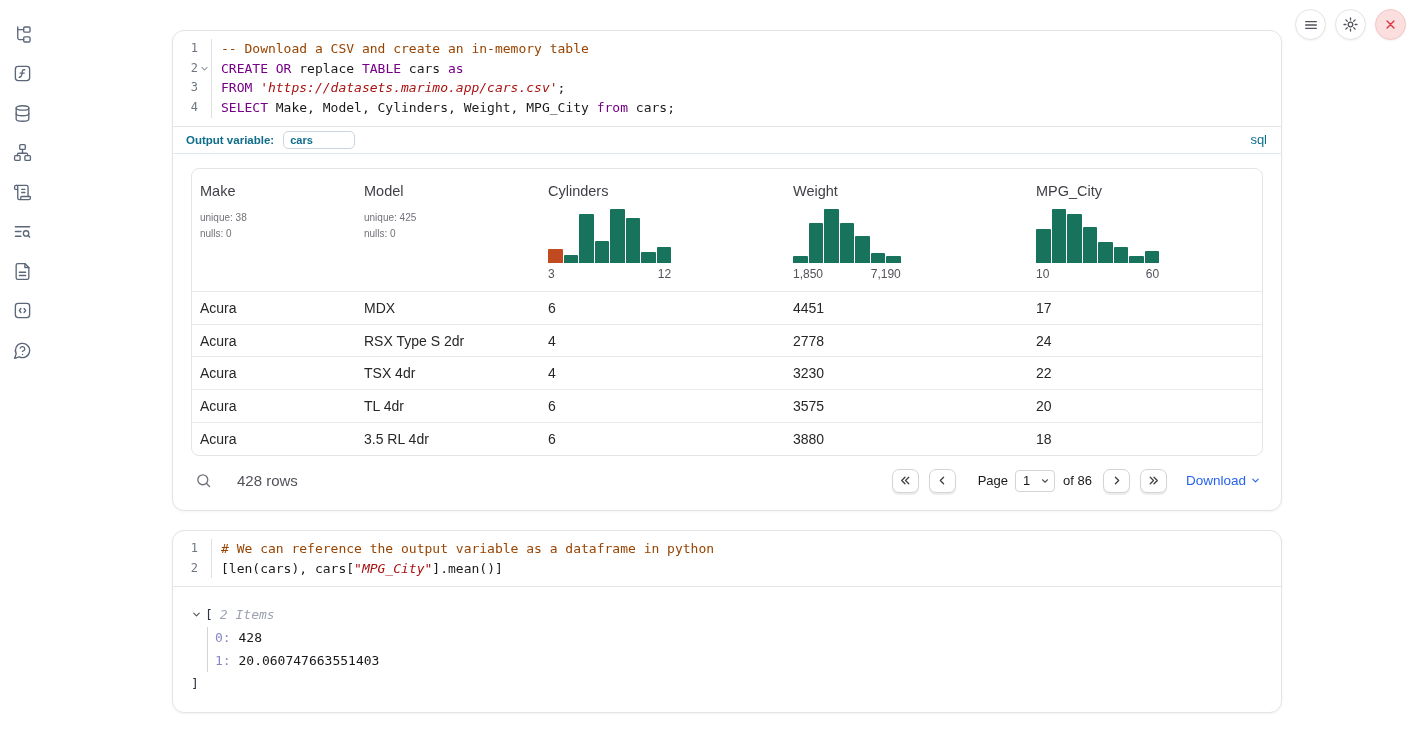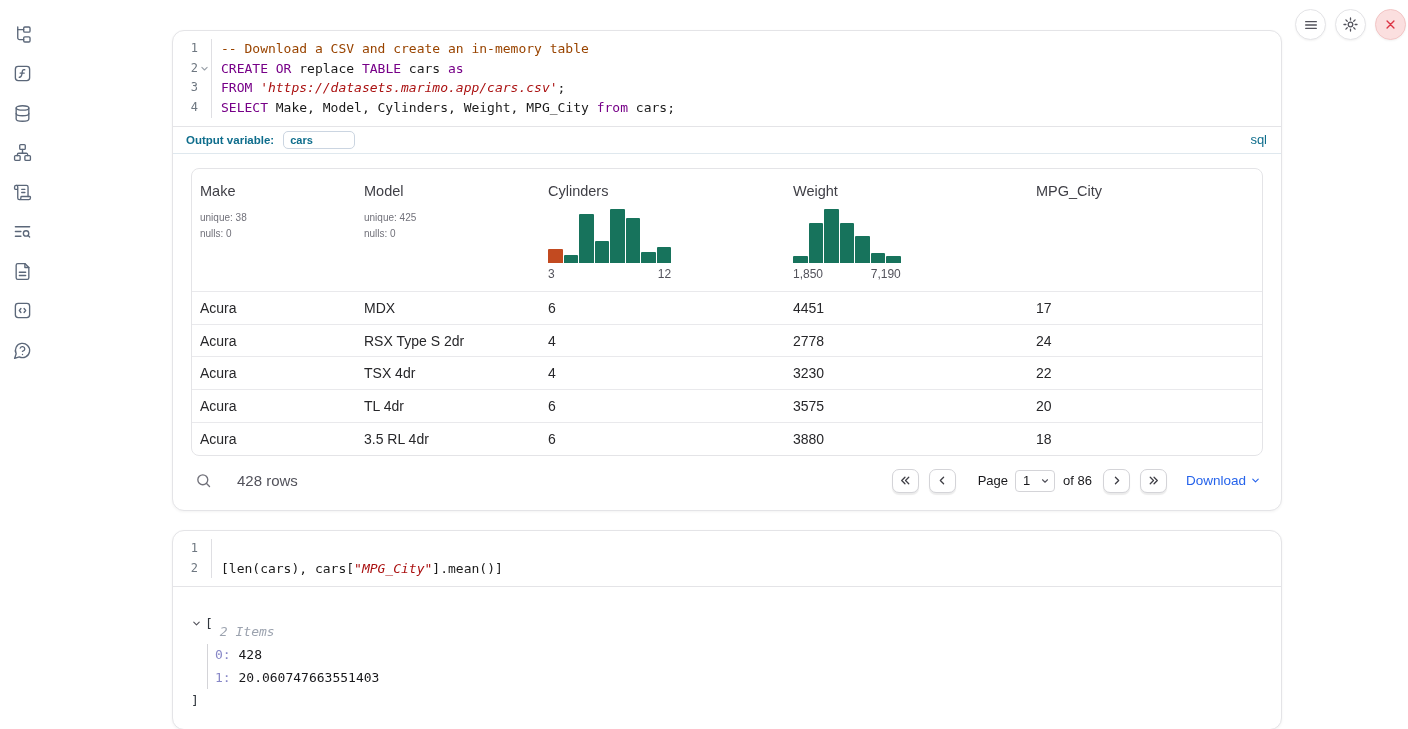--- a/index.html
+++ b/index.html
@@ -76,21 +76,21 @@
     font-size:13px; color:#18181b; cursor:pointer; }
   .pg-of { margin:0 11px 0 8px; }
   .download-link { margin-left:19px; display:flex; align-items:center; gap:4px;
     font-size:13.5px; color:#2563eb; text-decoration:none; cursor:pointer; }
 
   
   .py-out { padding:17px 16px 18px 18px; font-family:"DejaVu Sans Mono",monospace; font-size:13px; color:#18181b; }
   .tree-row1 { display:flex; align-items:center; line-height:21px; }
   .tr-chev { display:flex; margin-right:3px; cursor:pointer; }
   .tr-bracket { color:#30363d; }
-  .tr-count { margin-left:7px; font-style:italic; color:#9ca3af;margin-top:17px; }
+  .tr-count { margin-left:7px; font-style:italic; color:#9ca3af; }
   .tree-entries { margin-left:16px; border-left:1px solid #d4d4d8; padding-left:7px; margin-top:2px; margin-bottom:2px; }
   .tree-entry { line-height:22.5px; }
   .tree-key { color:#8787c7; }
   .tree-val { color:#18181b; }
   .tree-close { line-height:20px; color:#30363d; }
 </style>
 </head>
 <body>
 
 <nav class="sidebar">
@@ -267,20 +267,36 @@
                   <div class="hist-bar" style="height: 12%; background: rgb(23, 115, 92);"></div>
                 </div>
                 <div class="hist-labels" style="width: 107.8px;">
                   <span>1,850</span>
                   <span>7,190</span>
                 </div>
               </div>
             </div>
             <div class="t-col">
               <div class="t-col-label">MPG_City</div>
+              <div class="hist">
+                <div class="hist-bars" style="width: 123.2px;">
+                  <div class="hist-bar" style="height: 62%; background: rgb(23, 115, 92);"></div>
+                  <div class="hist-bar" style="height: 97%; background: rgb(23, 115, 92);"></div>
+                  <div class="hist-bar" style="height: 88%; background: rgb(23, 115, 92);"></div>
+                  <div class="hist-bar" style="height: 66%; background: rgb(23, 115, 92);"></div>
+                  <div class="hist-bar" style="height: 38%; background: rgb(23, 115, 92);"></div>
+                  <div class="hist-bar" style="height: 28%; background: rgb(23, 115, 92);"></div>
+                  <div class="hist-bar" style="height: 12%; background: rgb(23, 115, 92);"></div>
+                  <div class="hist-bar" style="height: 22%; background: rgb(23, 115, 92);"></div>
+                </div>
+                <div class="hist-labels" style="width: 123.2px;">
+                  <span>10</span>
+                  <span>60</span>
+                </div>
+              </div>
             </div>
           </div>
         <div id="t-body">
             <div class="t-row">
               <div class="t-cell">Acura</div>
               <div class="t-cell">MDX</div>
               <div class="t-cell">6</div>
               <div class="t-cell">4451</div>
               <div class="t-cell">17</div>
             </div>
@@ -364,20 +380,21 @@
         </div>
       </div>
     </div>
   </section>
 
   <section class="cell-card" id="card-py">
     <div class="code-area" style="border-bottom:1px solid #e4e4e7;">
         <div class="code-line">
           <span class="ln-num">1</span>
           <span class="ln-fold"></span>
+          <span class="code-text"><span class="tk-com"># We can reference the output variable as a dataframe in python</span></span>
         </div>
         <div class="code-line">
           <span class="ln-num">2</span>
           <span class="ln-fold"></span>
           <span class="code-text"><span class="tk-pl">[len(cars), cars[</span><span class="tk-str">"MPG_City"</span><span class="tk-pl">].mean()]</span></span>
         </div>
       </div>
 
     <div class="py-out">
       <div class="tree-row1">

